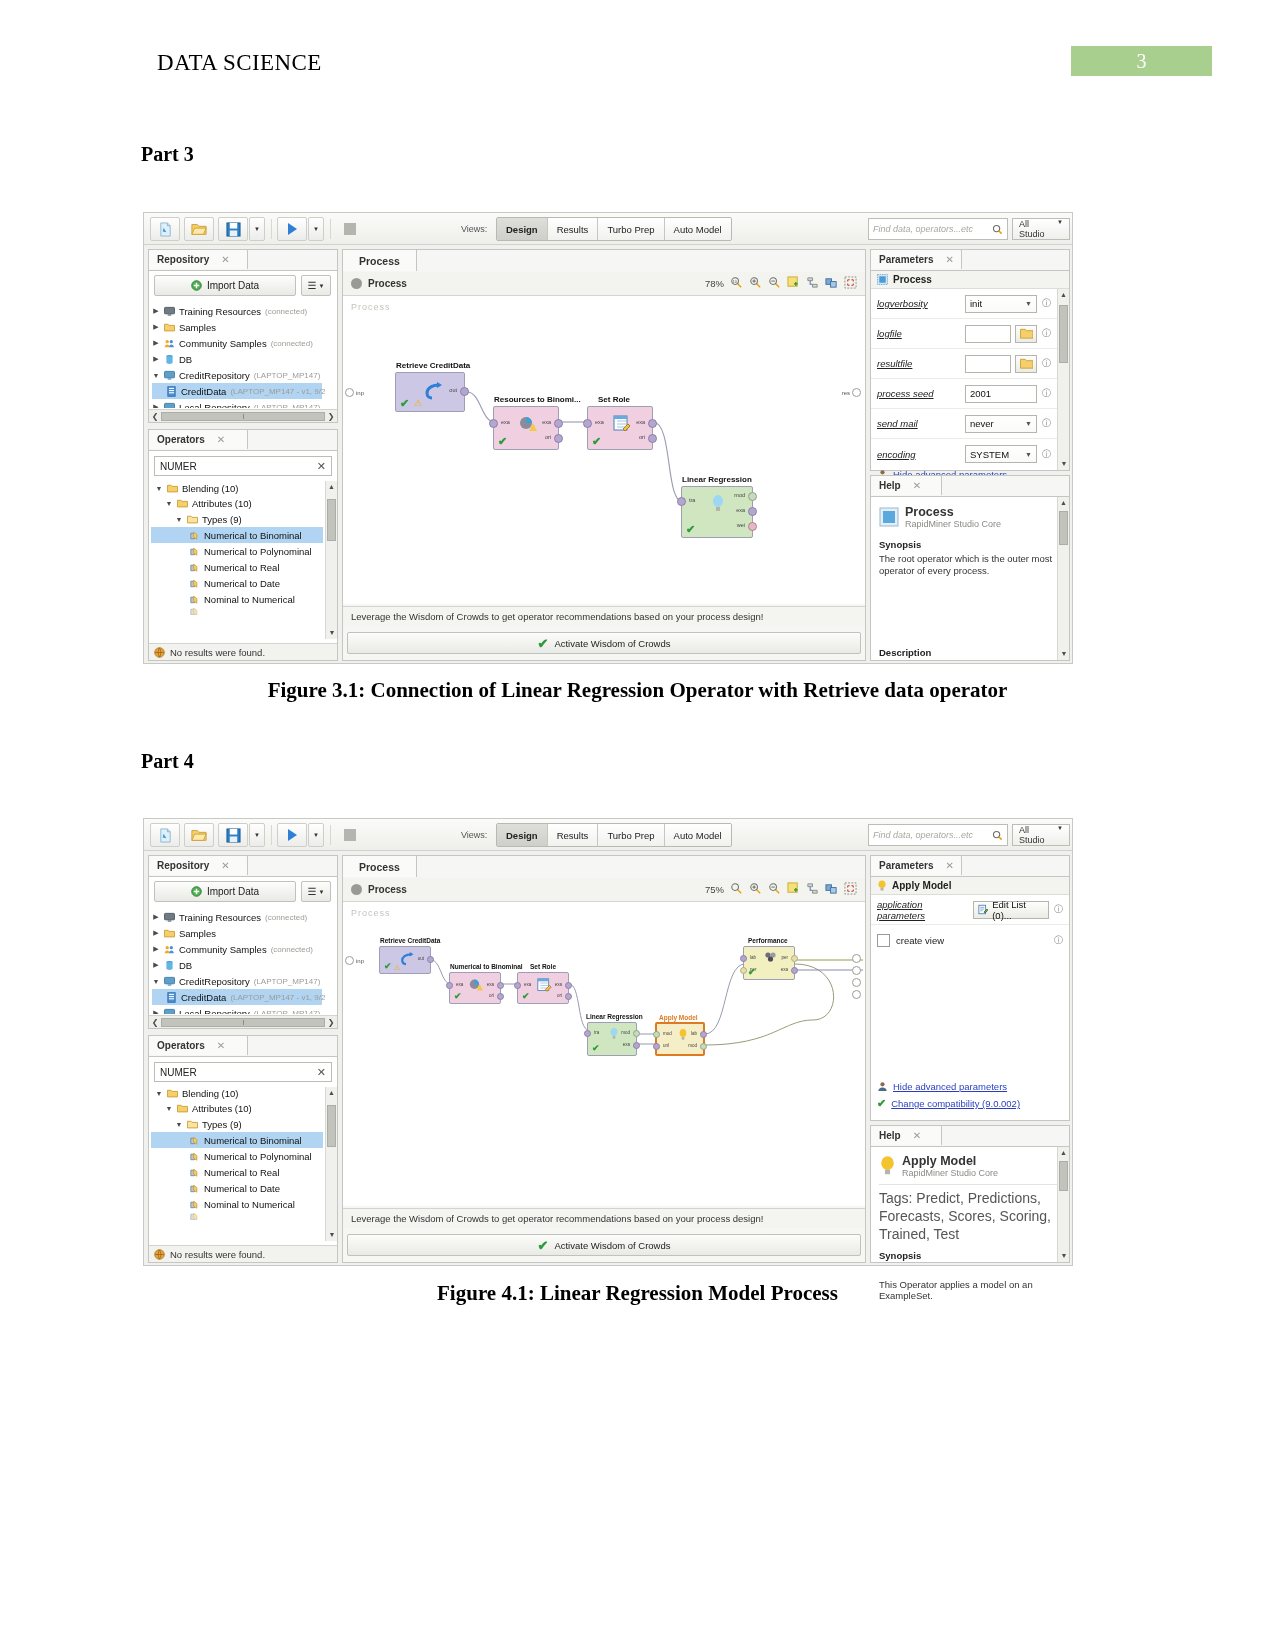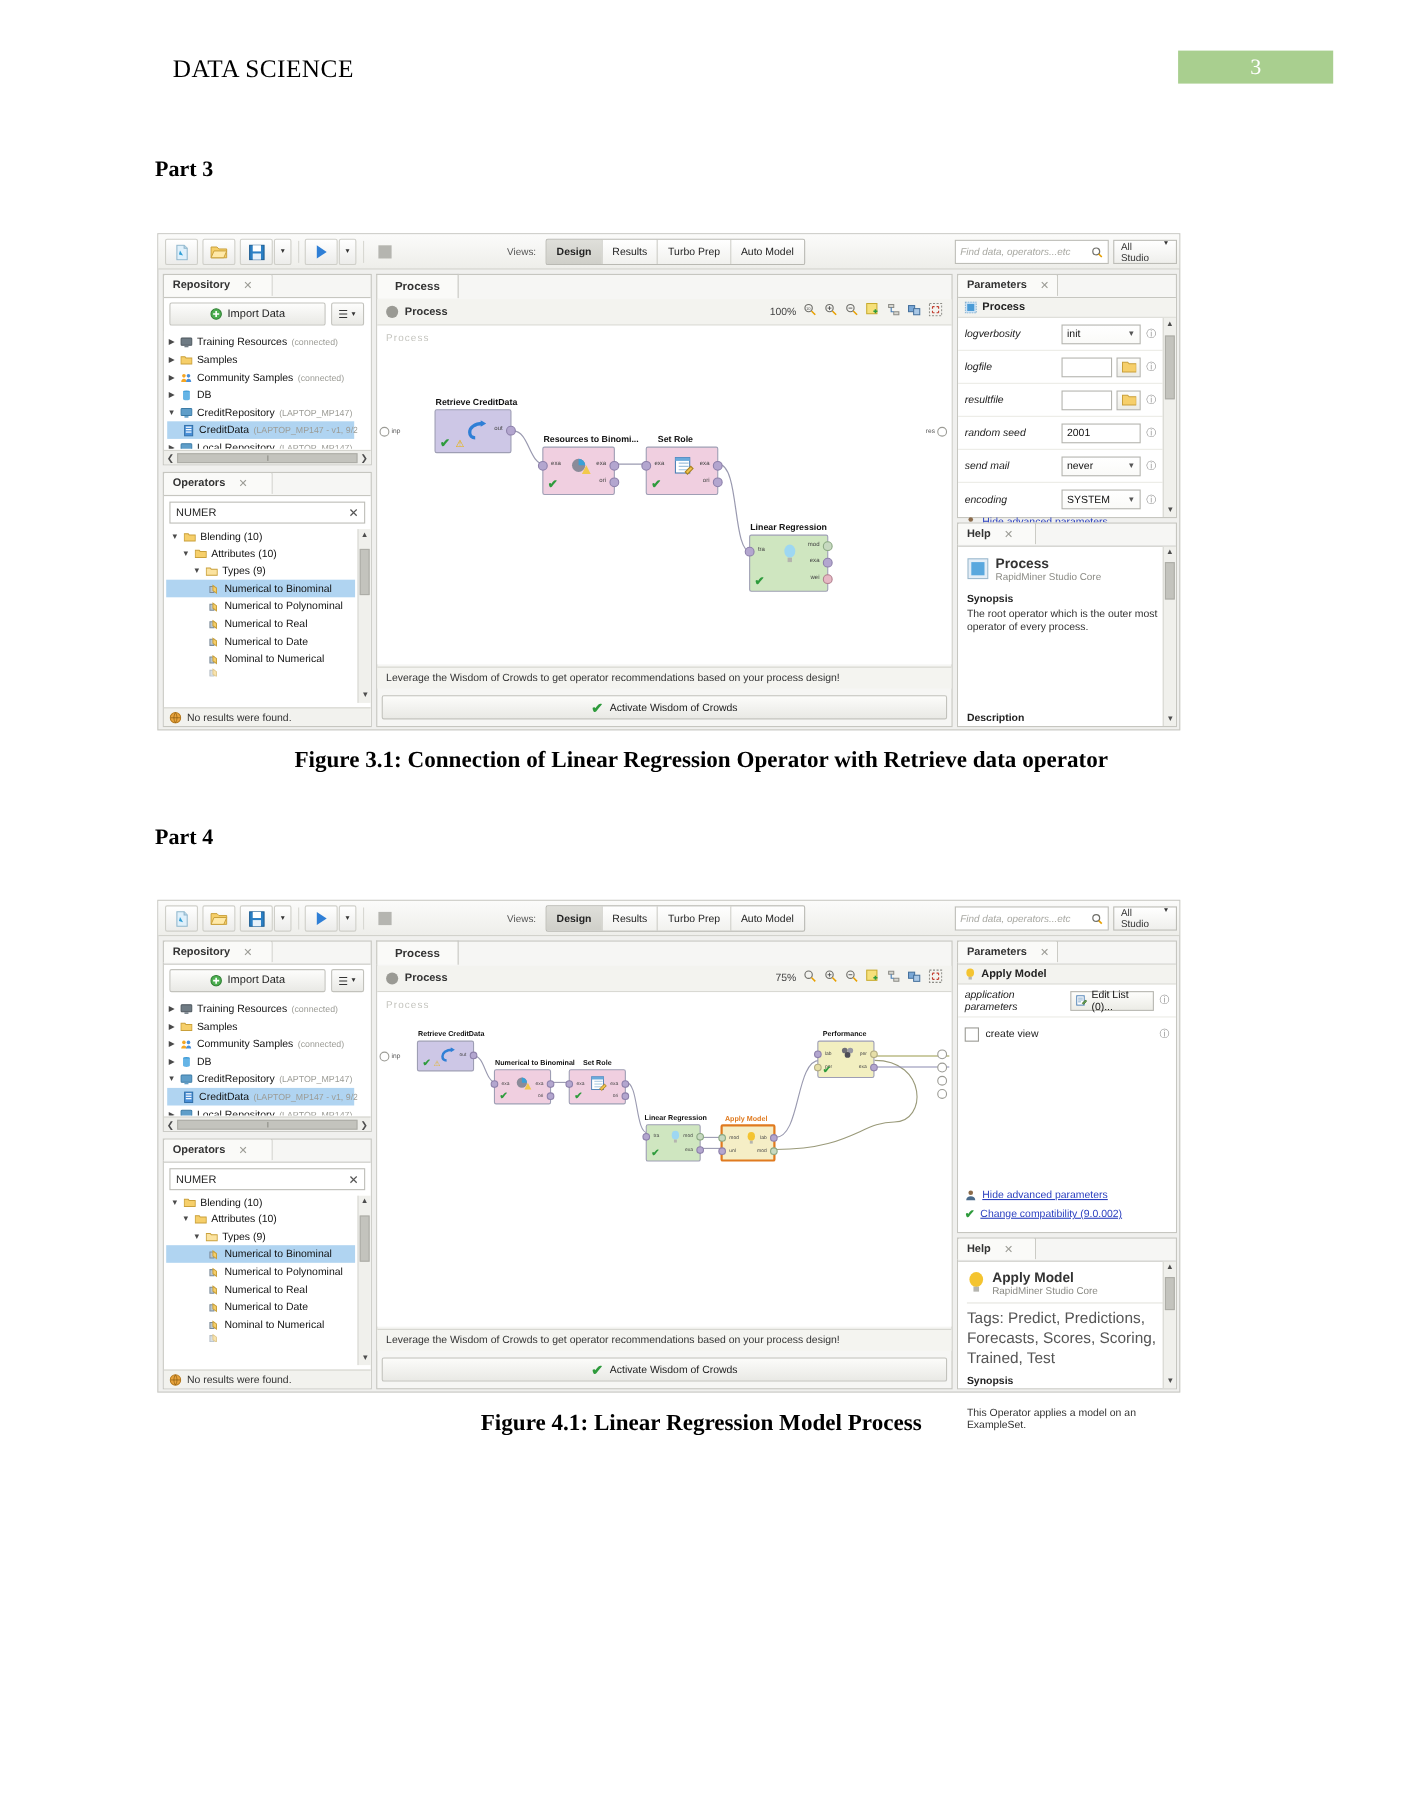--- a/index.html
+++ b/index.html
@@ -110,21 +110,21 @@
   .wisdom-note{position:absolute;left:0;right:0;background:#f4f4f0;border-top:1px solid #d4d4ce;
       font-size:9.5px;color:#333;padding:4px 8px;}
   .wisdom-btn{position:absolute;height:22px;background:linear-gradient(#fcfcfa,#e9e9e5);
       border:1px solid #c2c2bc;border-radius:2px;display:flex;align-items:center;justify-content:center;
       gap:6px;font-size:9.5px;color:#222;}
 
   
   .prm-head{position:absolute;left:0;right:0;top:20px;height:18px;background:#f3f3ef;border-bottom:1px solid #ddddd7;
       display:flex;align-items:center;gap:5px;padding:0 6px;font-size:10px;font-weight:bold;color:#222;}
   .prm-row{position:absolute;left:0;right:12px;height:30px;border-bottom:1px solid #ececE6;display:flex;align-items:center;padding:0 6px;}
-  .prm-row .lab{font-size:9.5px;color:#222;font-style:italic;width:88px;flex:none;}
+  .prm-row .lab{font-size:9.5px;color:#222;font-style:italic;width:88px;flex:none;text-decoration:underline;}
   .prm-row .fld{height:18px;background:#fff;border:1px solid #b5b5af;flex:1;display:flex;align-items:center;
       padding:0 4px;font-size:9.5px;color:#111;}
   .prm-row .fld.sel{background:linear-gradient(#fff,#fafaf8);}
   .prm-row .caret{margin-left:auto;font-size:7px;color:#555;}
   .prm-row .fbtn{width:22px;height:18px;margin-left:4px;background:linear-gradient(#fdfdfb,#ececE6);
       border:1px solid #b5b5af;display:flex;align-items:center;justify-content:center;}
   .prm-row .info{margin-left:5px;font-size:9px;color:#888;}
   .link{color:#2a3fbf;text-decoration:underline;font-size:9.5px;}
   .linkrow{position:absolute;left:6px;display:flex;align-items:center;gap:5px;}
 
@@ -390,21 +390,21 @@
     </div>
   </div>
 
   <div class="panel" style="left:198px;top:36px;width:524px;height:412px;">
     <div class="proc-tab">
       <span>Process</span>
     </div>
     <div class="proc-bar">
       <span class="dot"></span>
       <span class="crumb">Process</span>
-      <span class="zoomlbl">100%</span>
+      <span class="zoomlbl">78%</span>
       <span><svg width="13" height="13" viewBox="0 0 14 14">
             <circle cx="5.5" cy="5.5" r="3.6" fill="none" stroke="#6f6f6a" stroke-width="1.1"></circle>
             <path d="M8.3 8.3L12 12" stroke="#e8a000" stroke-width="1.5"></path>
             <text x="3" y="7" font-size="4" fill="#555">10</text>
           </svg></span>
       <span><svg width="13" height="13" viewBox="0 0 14 14">
             <circle cx="5.5" cy="5.5" r="3.6" fill="none" stroke="#6f6f6a" stroke-width="1.1"></circle>
             <path d="M8.3 8.3L12 12" stroke="#e8a000" stroke-width="1.5"></path>
             <path d="M3.6 5.5h3.8M5.5 3.6v3.8" stroke="#555" stroke-width=".9"></path>
           </svg></span>
@@ -559,21 +559,21 @@
             <span></span>
           </span>
         <span class="fbtn">
             <svg width="13" height="11" viewBox="0 0 14 11">
               <path d="M0.5 1h5l1.5 1.5h7v8H0.5z" fill="#f6cf6a" stroke="#c9a03a"></path>
             </svg>
           </span>
         <span class="info">ⓘ</span>
       </div>
       <div class="prm-row" style="top:108px;">
-        <span class="lab">random seed</span>
+        <span class="lab">process seed</span>
         <span class="fld">
             <span>2001</span>
           </span>
         <span class="info">ⓘ</span>
       </div>
       <div class="prm-row" style="top:138px;">
         <span class="lab">send mail</span>
         <span class="fld sel">
           <span>never</span>
           <span class="caret">▼</span>

